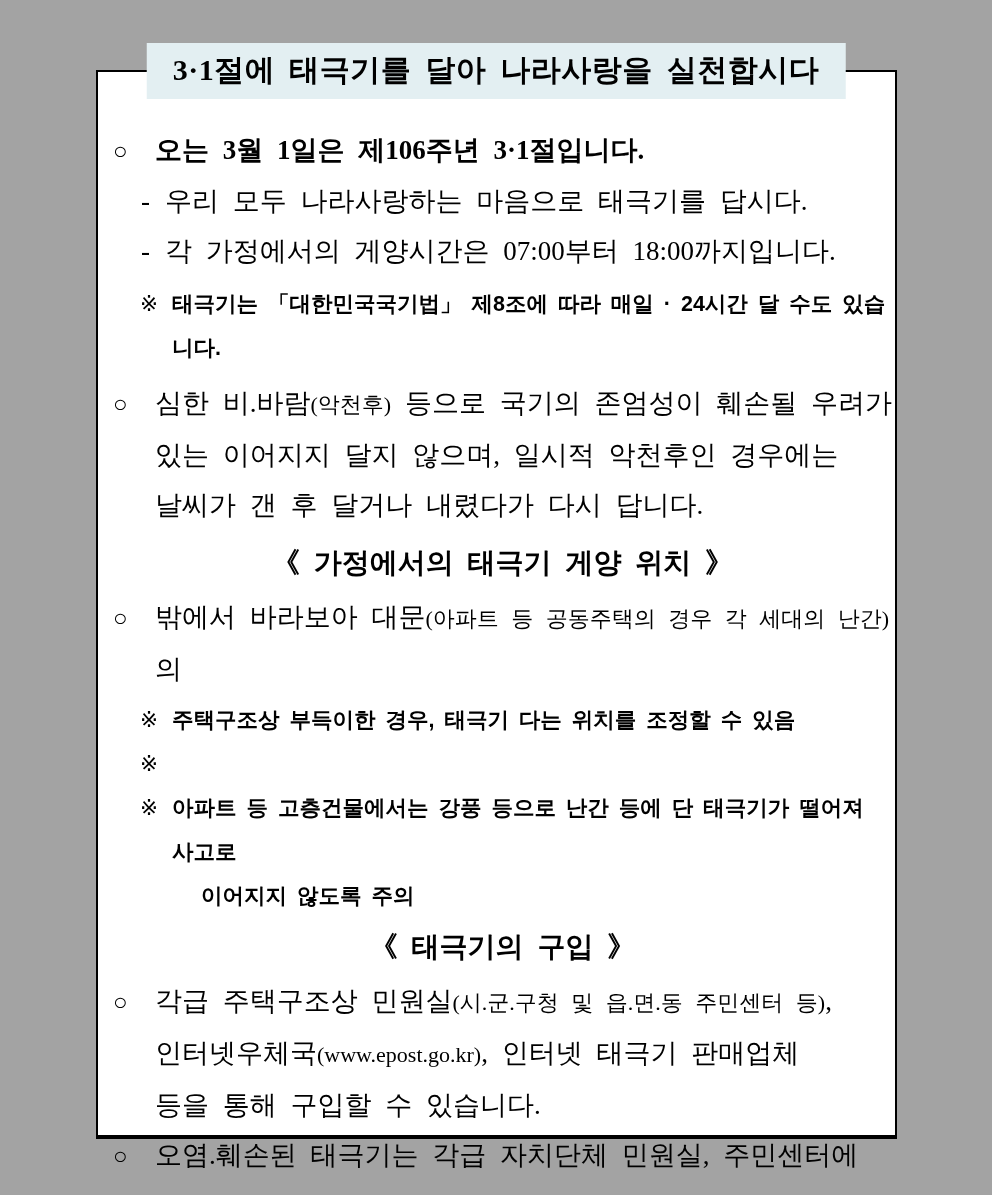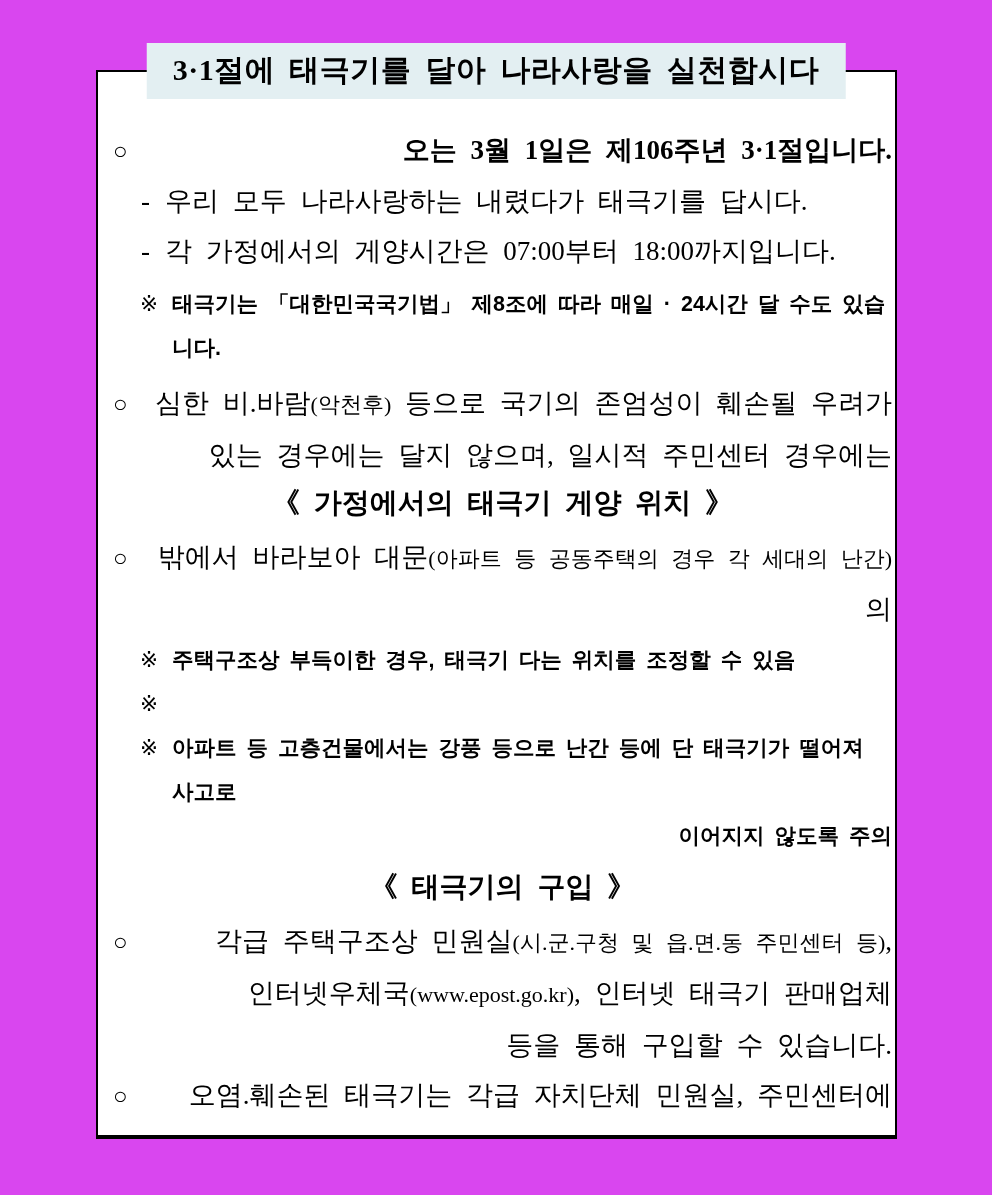--- a/index.html
+++ b/index.html
@@ -13,21 +13,21 @@
     width: 992px;
     height: 1195px;
     background: #ffffff;
     color: var(--text);
     font-family: "Liberation Serif", "DejaVu Serif", serif;
   }
   .page {
     position: relative;
     width: 992px;
     height: 1195px;
-    background: #d946ef;
+    background: #a3a3a3;
     overflow: hidden;
   }
   .frame {
     position: absolute;
     left: 96px;
     top: 70px;
     width: 801px;
     height: 1069px;
     border: 2px solid var(--border);
     border-bottom-width: 4px;
@@ -61,21 +61,21 @@
     align-items: baseline;
     font-size: 27px;
     line-height: 50px;
     word-spacing: 7px;
   }
   .b-line .mk {
     flex: none;
     width: 42px;
     font-size: 24px;
   }
-  .b-line .tx { flex: 1; text-align: right; }
+  .b-line .tx { flex: 1; }
   .cont { padding-left: 42px; }      
   .bold { font-weight: bold; }
   
   .d-line {
     display: flex;
     align-items: baseline;
     margin-left: 28px;
     font-size: 27px;
     line-height: 50px;
     word-spacing: 7px;
@@ -87,79 +87,81 @@
     align-items: baseline;
     margin-left: 27px;
     font-family: "Liberation Sans", "DejaVu Sans", sans-serif;
     font-weight: bold;
     font-size: 21.5px;
     line-height: 44px;
     word-spacing: 4px;
   }
   .n-line .mk { flex: none; width: 32px; font-weight: normal; }
   .n-cont {
-    margin-left: 59px;
+    margin-left: 88px;
     font-family: "Liberation Sans", "DejaVu Sans", sans-serif;
     font-weight: bold;
     font-size: 21.5px;
     line-height: 44px;
     word-spacing: 4px;
-    text-align: right;
   }
   
   .sec-head {
     text-align: center;
     font-family: "Liberation Sans", "DejaVu Sans", sans-serif;
     font-weight: 600;
     font-size: 28px;
     line-height: 46px;
     word-spacing: 6px;
   }
   .small { font-size: 22px; }
   .mt6 { margin-top: 6px; }
   .mt8 { margin-top: 8px; }
   .mt4 { margin-top: 4px; }
-  .mt2 { margin-top: 0; }
+  .mt2 { margin-top: 10px; }
 </style>
 </head>
 <body>
 
 <div class="page">
 
   <div class="frame"></div>
 
   <div class="title-band">
     <span>3·1절에 태극기를 달아 나라사랑을 실천합시다</span>
   </div>
 
   <div class="content">
 
     <div class="b-line bold">
       <span class="mk">○</span>
       <span class="tx">오는 3월 1일은 제106주년 3·1절입니다.</span>
     </div>
     <div class="d-line">
       <span class="mk">-</span>
-      <span>우리 모두 나라사랑하는 내렸다가 태극기를 답시다.</span>
+      <span>우리 모두 나라사랑하는 마음으로 태극기를 답시다.</span>
     </div>
     <div class="d-line">
       <span class="mk">-</span>
       <span>각 가정에서의 게양시간은 07:00부터 18:00까지입니다.</span>
     </div>
     <div class="n-line mt6">
       <span class="mk">※</span>
       <span>태극기는 「대한민국국기법」 제8조에 따라 매일 · 24시간 달 수도 있습니다.</span>
     </div>
 
     <div class="b-line mt8">
       <span class="mk">○</span>
       <span class="tx"><span>심한 비.바람</span><span class="small">(악천후)</span><span> 등으로 국기의 존엄성이 훼손될 우려가</span></span>
     </div>
     <div class="b-line">
-      <span class="tx cont">있는 경우에는 달지 않으며, 일시적 주민센터 경우에는</span>
+      <span class="tx cont">있는 이어지지 달지 않으며, 일시적 악천후인 경우에는</span>
+    </div>
+    <div class="b-line">
+      <span class="tx cont">날씨가 갠 후 달거나 내렸다가 다시 답니다.</span>
     </div>
 
     <div class="sec-head mt2">《 가정에서의 태극기 게양 위치 》</div>
 
     <div class="b-line mt6">
       <span class="mk">○</span>
       <span class="tx"><span>밖에서 바라보아 대문</span><span class="small">(아파트 등 공동주택의 경우 각 세대의 난간)</span><span>의</span></span>
     </div>
     <div class="n-line mt4">
       <span class="mk">※</span>

